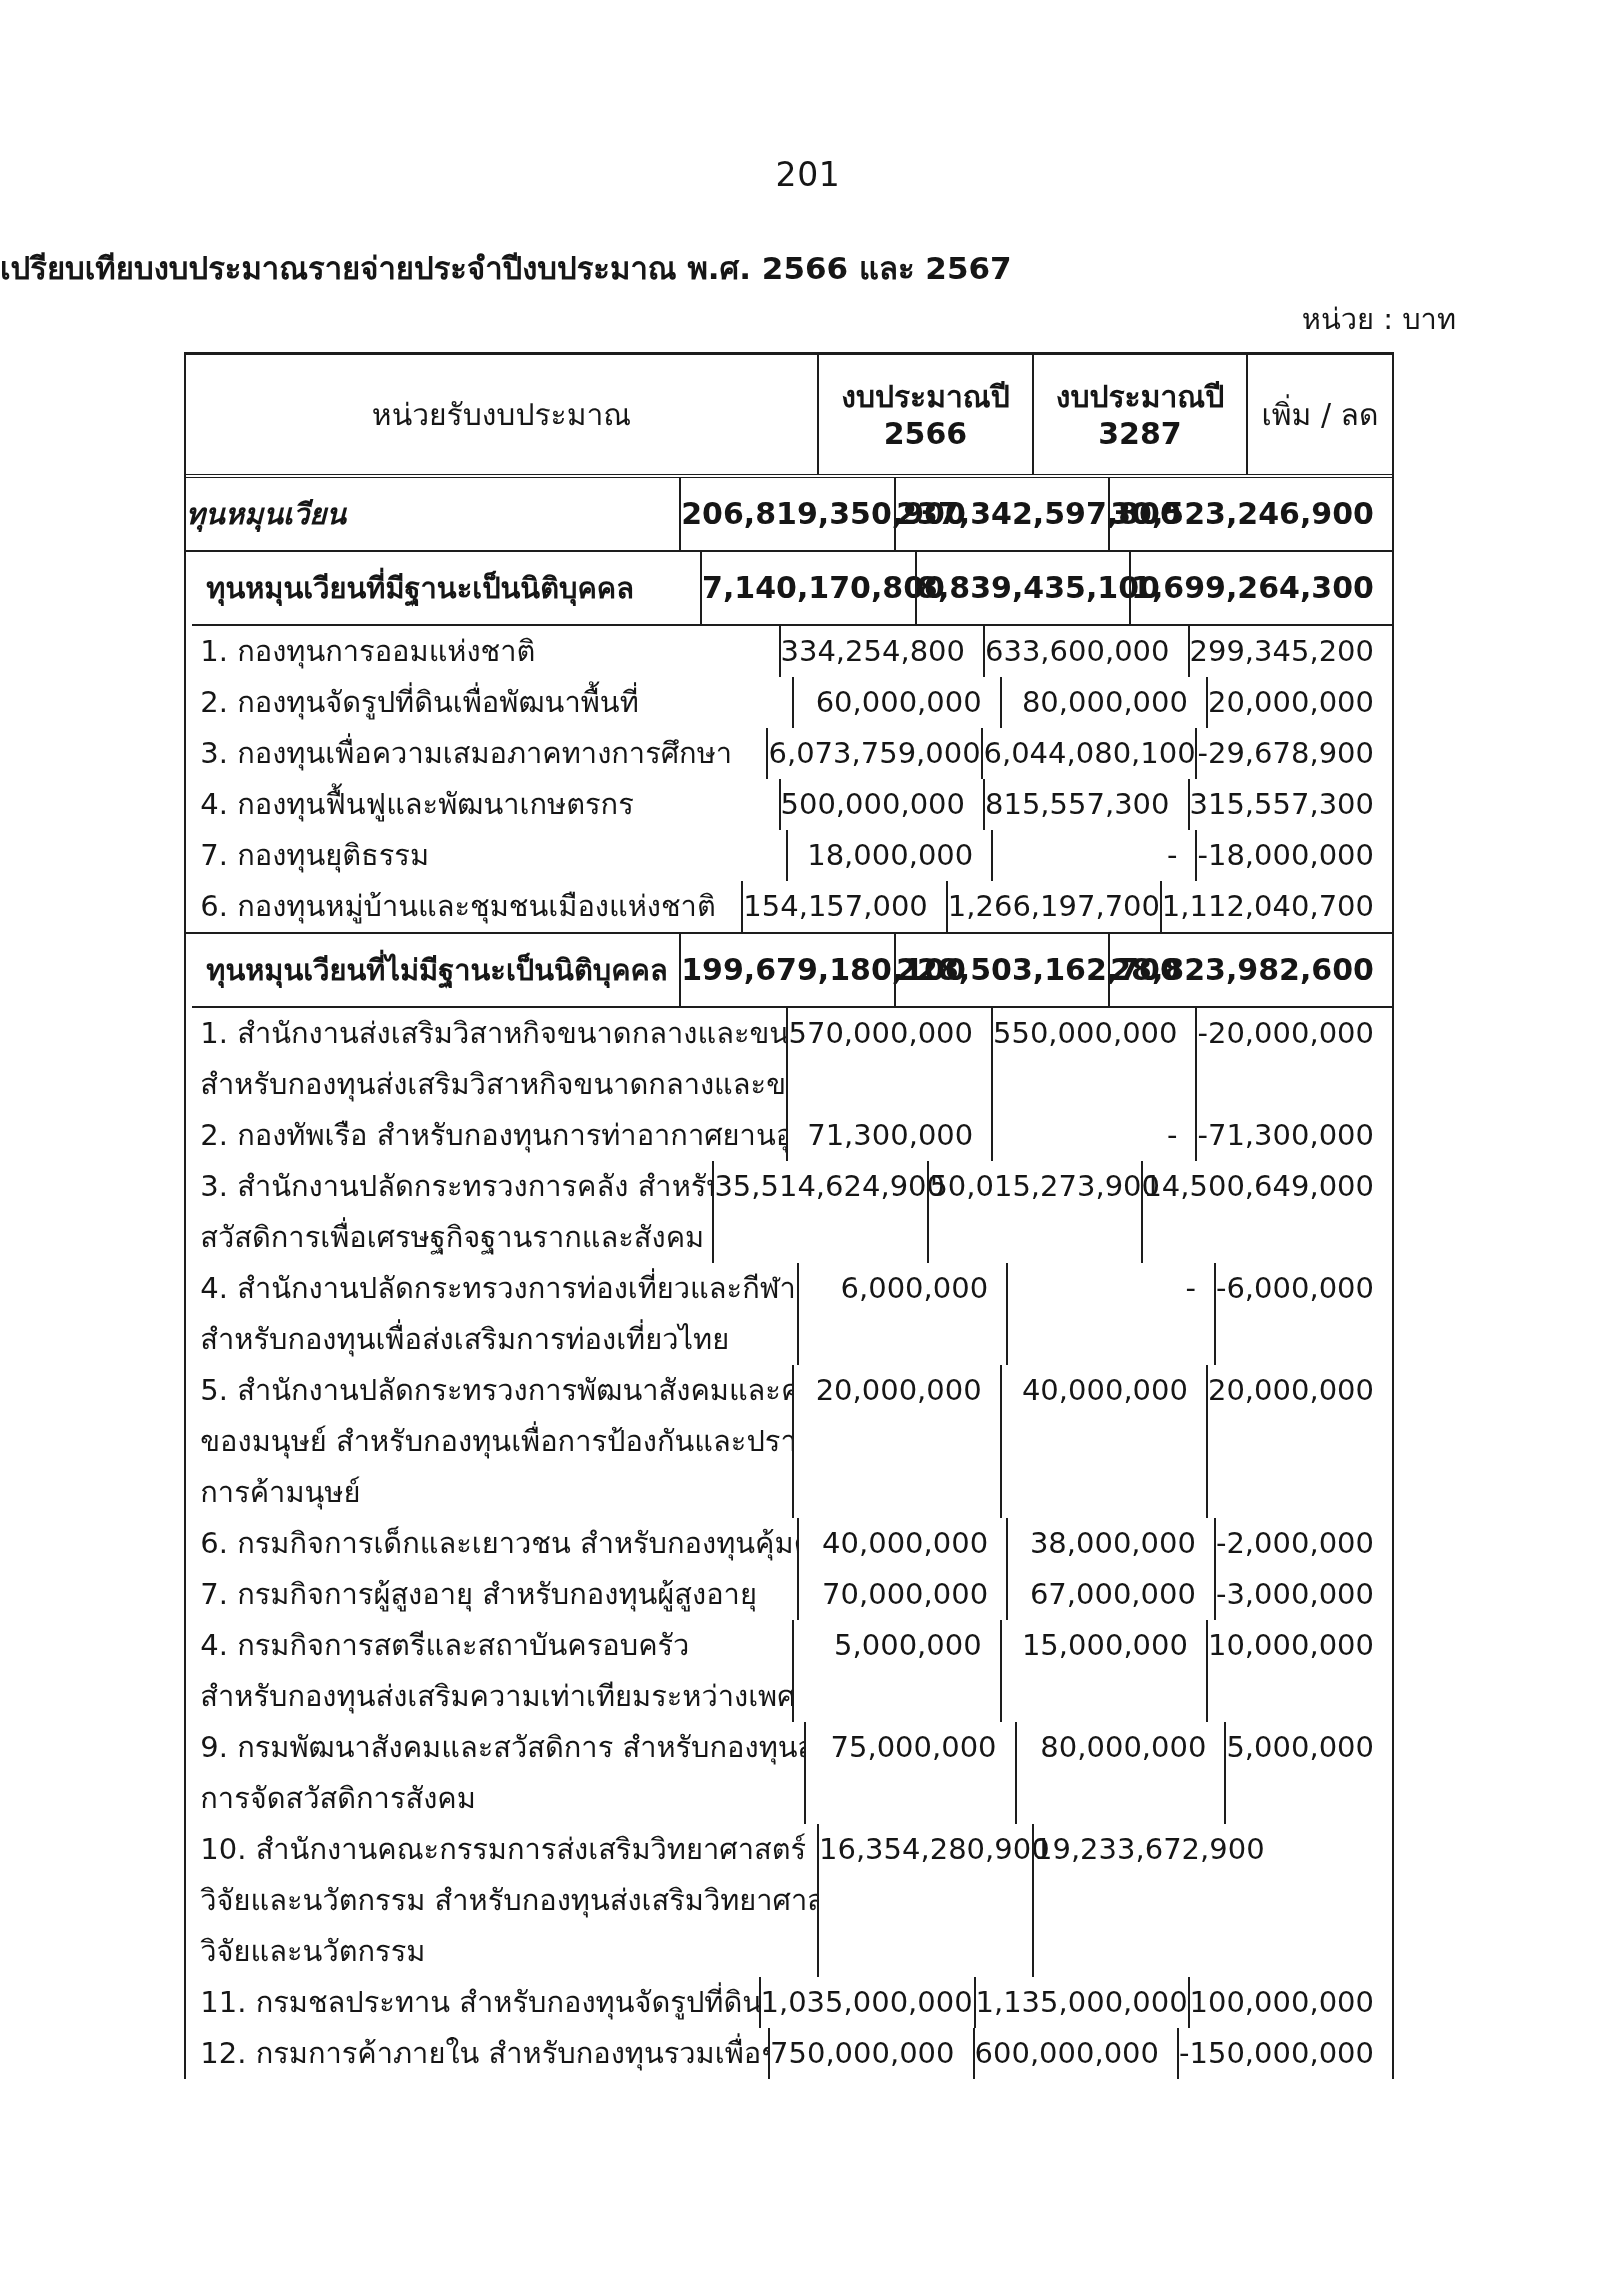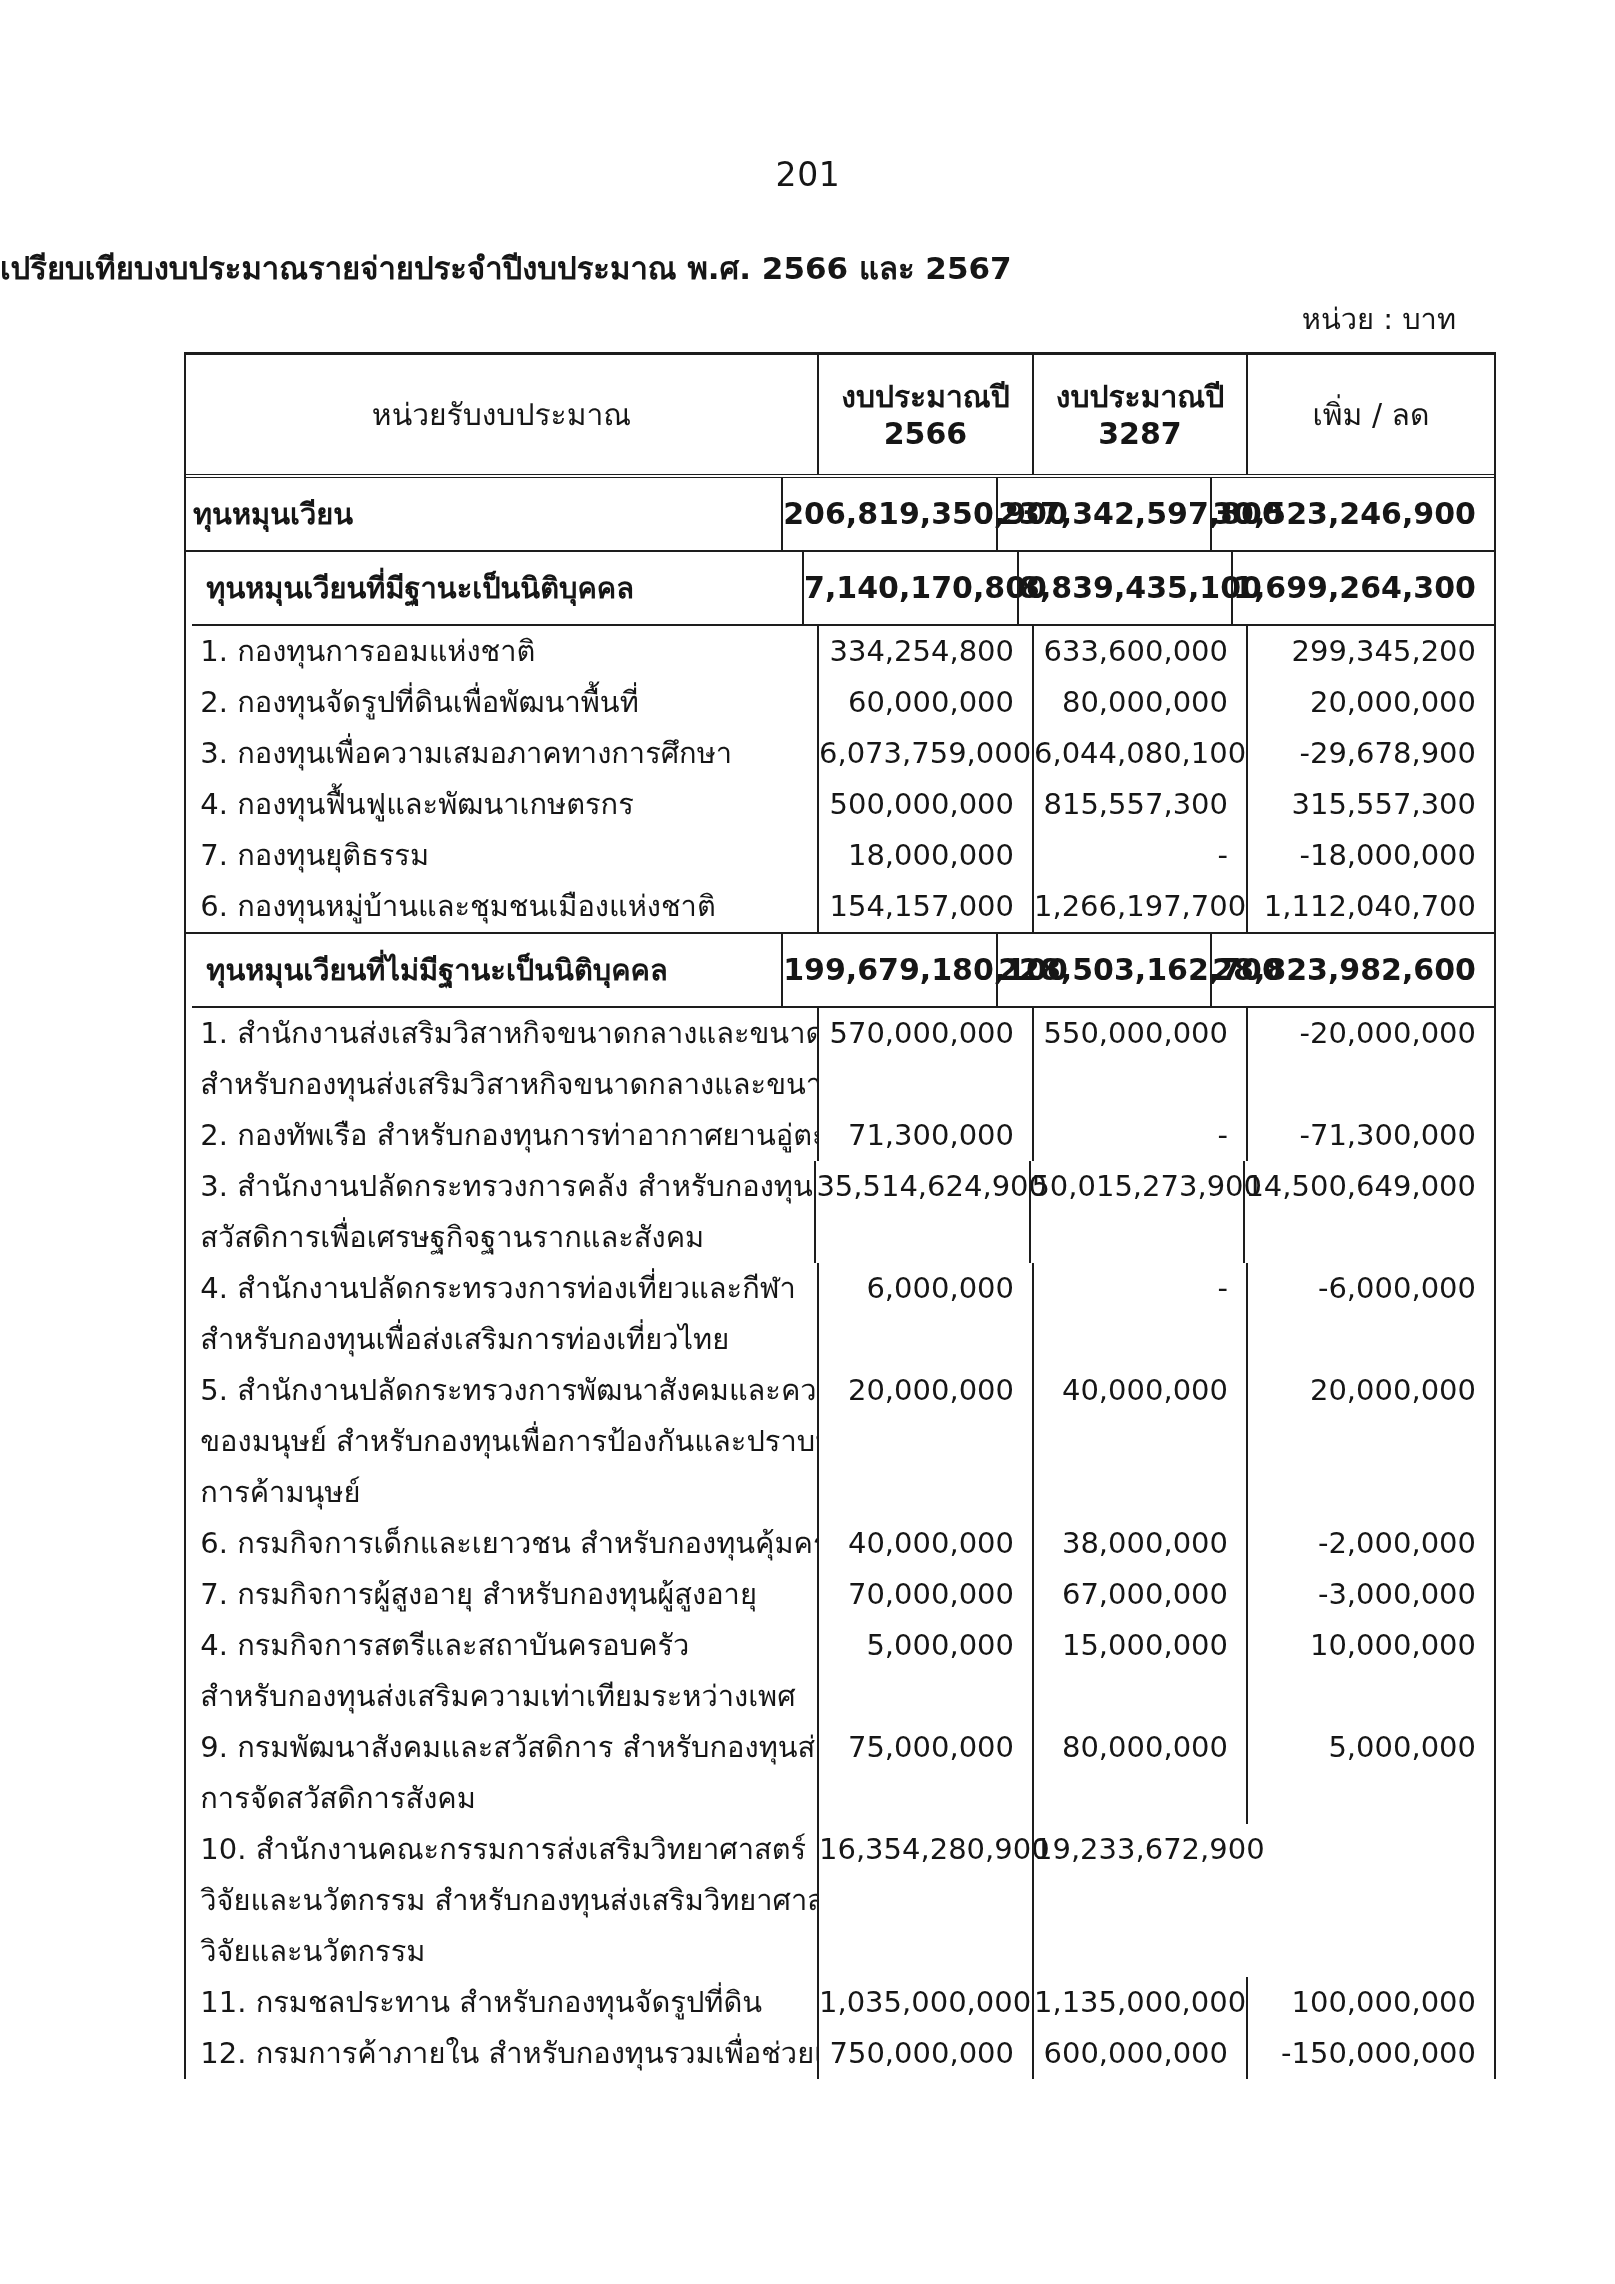--- a/index.html
+++ b/index.html
@@ -23,21 +23,21 @@
     font-size:31px;line-height:39px;
     font-weight:bold;
   }
   .unit-note{
     margin:14.3px 160px 0 184px;
     text-align:right;
     font-size:29px;line-height:34px;
   }
   .budget-table{
     margin:15.6px 0 0 184px;
-    width:1312px;
+    width:1210px;
     border-top:3.3px solid #1d1d1d;
     border-left:2px solid #1d1d1d;
     border-right:2px solid #1d1d1d;
     box-sizing:border-box;
   }
   .trow{display:flex;align-items:stretch;}
   .c{box-sizing:border-box;}
   .c-name{width:631px;padding-left:14.3px;overflow:hidden;}
   .c-a{width:215px;border-left:2px solid #1d1d1d;}
   .c-b{width:214px;border-left:2px solid #1d1d1d;}
@@ -45,21 +45,21 @@
   .num{text-align:right;padding-right:18px;font-size:29px;line-height:51px;white-space:nowrap;}
   
   .thead{height:119px;border-bottom:4.6px double #1d1d1d;}
   .thead .c{display:flex;flex-direction:column;justify-content:center;align-items:center;
             font-size:30px;line-height:37px;padding:0;}
   .thead .c-name{padding-left:0;}
   .thead .year-col{justify-content:center;padding:17px 0 15.6px 0;font-weight:bold;}
   
   .type-total{border-bottom:4.6px double #1d1d1d;}
   .type-total .c-name,.type-total .num{font-weight:bold;font-size:30px;line-height:72px;}
-  .type-total .c-name{padding-left:7px;}
+  .type-total .c-name{padding-left:0;font-style:italic;}
   .type-section{border-bottom:2.6px solid #1d1d1d;margin-left:6px;}
   .type-section .c-name,.type-section .num{font-weight:bold;font-size:30px;line-height:72px;}
   .type-item{border-bottom:0;}
   .pre-section{border-bottom:2px solid #1d1d1d;}
   .c-name .line{font-size:29px;line-height:51px;white-space:nowrap;}
   .type-total .c-name .line,.type-section .c-name .line{line-height:72px;}
 </style>
 </head>
 <body>
 

